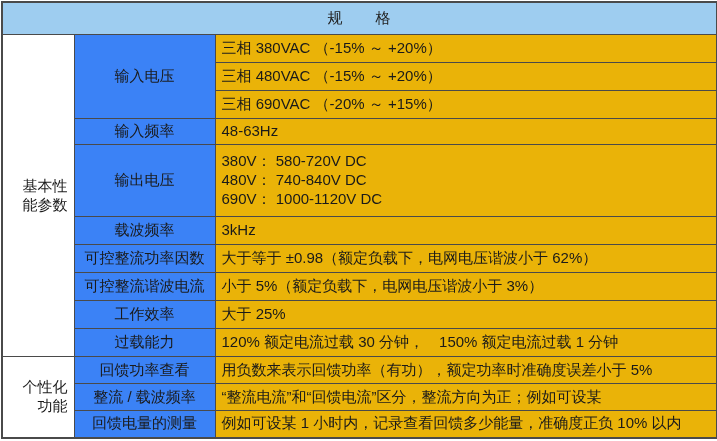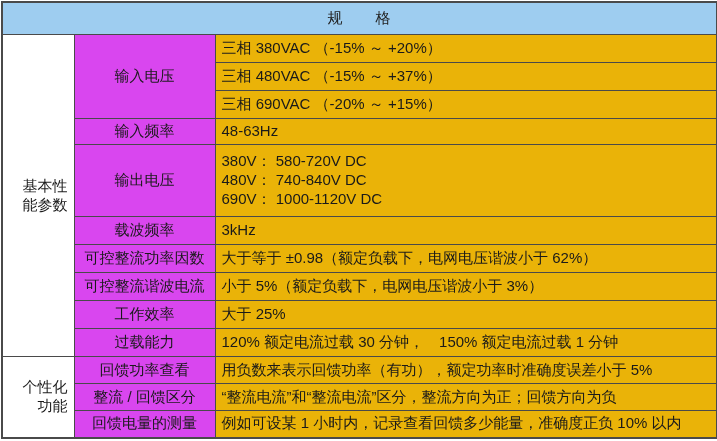--- a/index.html
+++ b/index.html
@@ -42,21 +42,21 @@
     color: #222;
   }
   td.group-cell {
     text-align: right;
     white-space: pre-line;
     padding: 2px 2px;
     background: #ffffff;
   }
   td.param-cell {
     text-align: center;
-    background: #d946ef;
+    background: #3b82f6;
     white-space: nowrap;
     padding: 2px 2px;
   }
   td.value-cell {
     text-align: left;
     background: #eab308;
     white-space: pre-line;
   }
   tr.r-std   { height: 28px; }
   tr.r-slim  { height: 26px; }
@@ -78,21 +78,21 @@
         <td colspan="3" class="title-cell">规　　格</td>
       </tr>
 
       <tr class="r-std">
         <td rowspan="10" class="group-cell">基本性
 能参数</td>
         <td rowspan="3" class="param-cell">输入电压</td>
         <td class="value-cell">三相 380VAC （-15% ～ +20%）</td>
       </tr>
       <tr class="r-std">
-        <td class="value-cell">三相 480VAC （-15% ～ +37%）</td>
+        <td class="value-cell">三相 480VAC （-15% ～ +20%）</td>
       </tr>
       <tr class="r-std">
         <td class="value-cell">三相 690VAC （-20% ～ +15%）</td>
       </tr>
 
       <tr class="r-slim">
         <td class="param-cell">输入频率</td>
         <td class="value-cell">48-63Hz</td>
       </tr>
 
@@ -128,22 +128,22 @@
         <td class="value-cell">120% 额定电流过载 30 分钟，　150% 额定电流过载 1 分钟</td>
       </tr>
 
       <tr class="r-bot">
         <td rowspan="3" class="group-cell">个性化
 功能</td>
         <td class="param-cell">回馈功率查看</td>
         <td class="value-cell">用负数来表示回馈功率（有功），额定功率时准确度误差小于 5%</td>
       </tr>
       <tr class="r-bot">
-        <td class="param-cell">整流 / 回馈区分</td>
-        <td class="value-cell">“整流电流”和“整流电流”区分，整流方向为正；回馈方向为负</td>
+        <td class="param-cell">整流 / 载波频率</td>
+        <td class="value-cell">“整流电流”和“回馈电流”区分，整流方向为正；例如可设某</td>
       </tr>
       <tr class="r-bot">
         <td class="param-cell">回馈电量的测量</td>
         <td class="value-cell">例如可设某 1 小时内，记录查看回馈多少能量，准确度正负 10% 以内</td>
       </tr>
     </tbody>
   </table>
 </div>
 
 </body></html>

